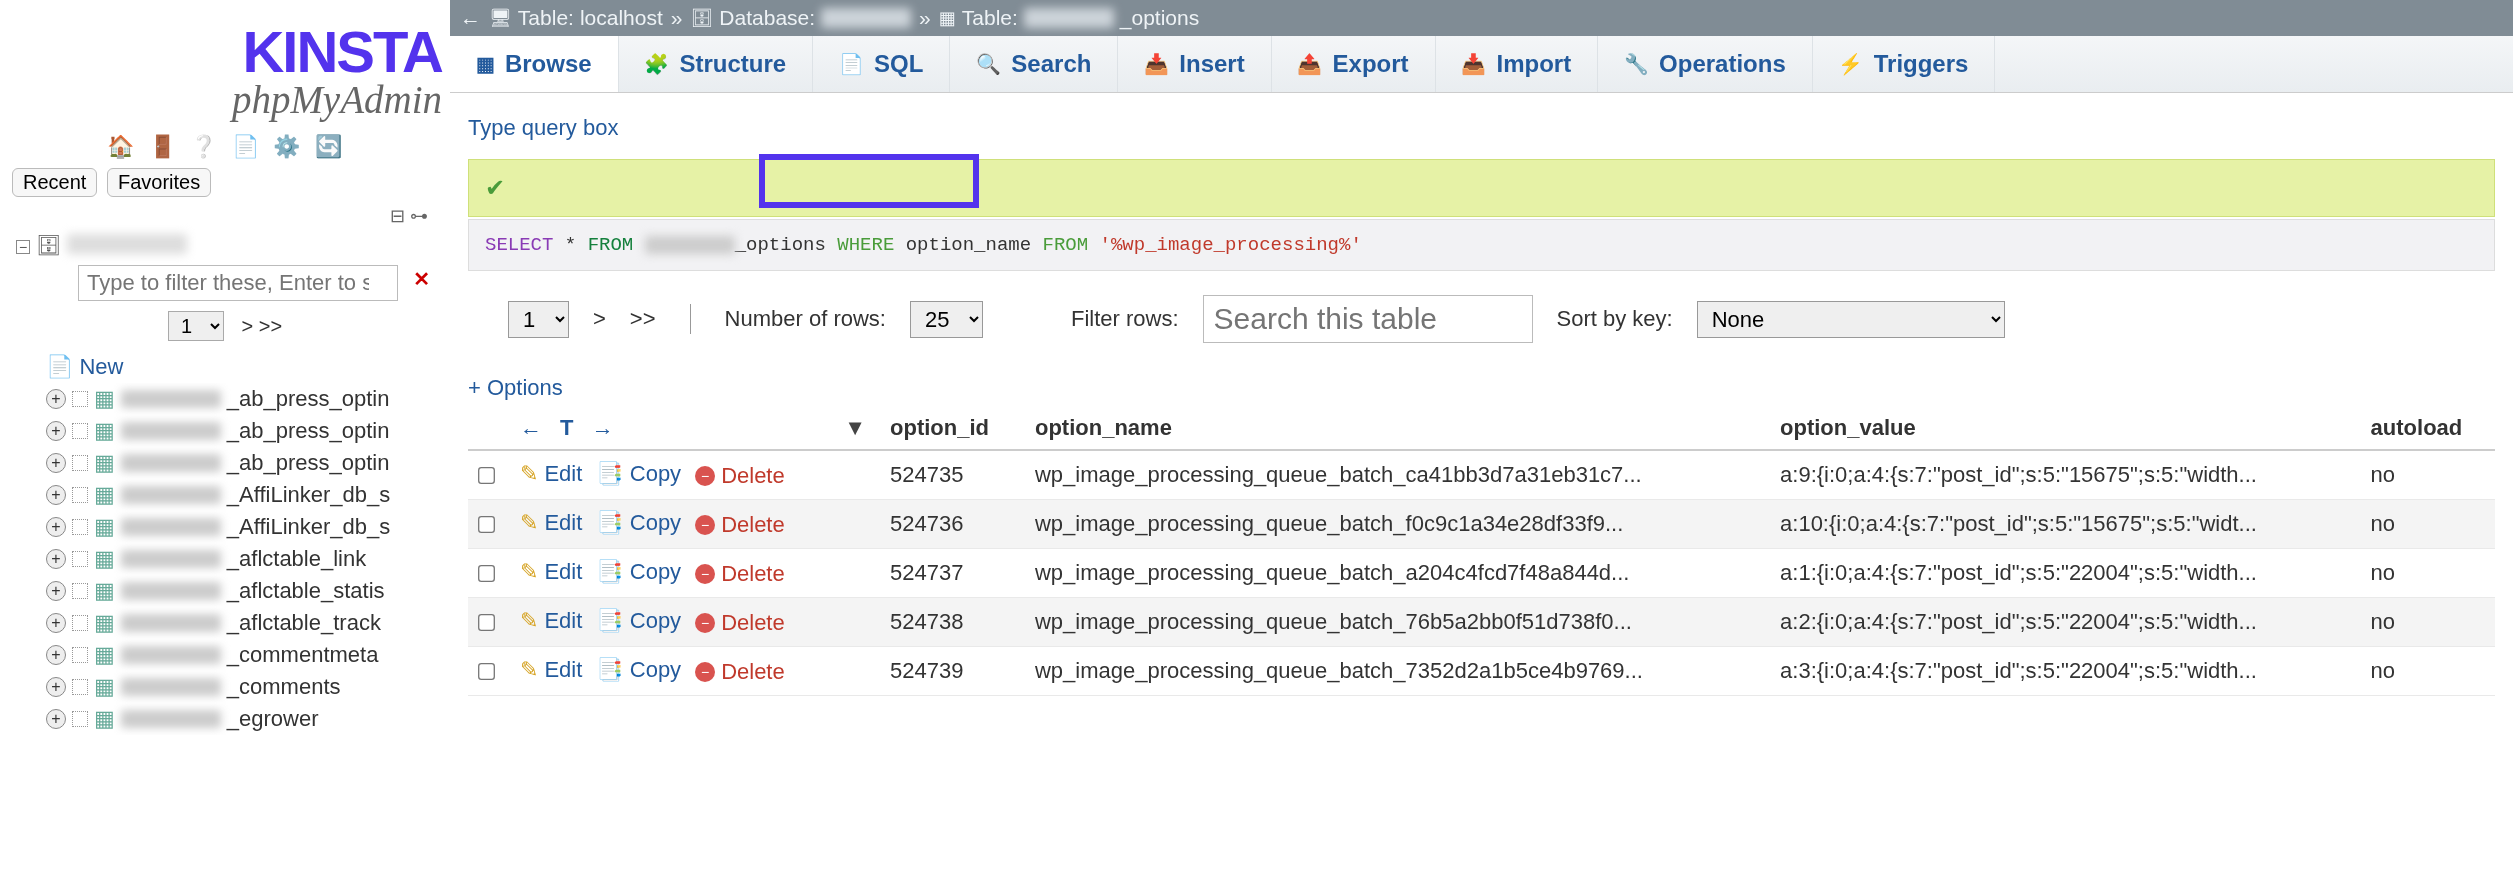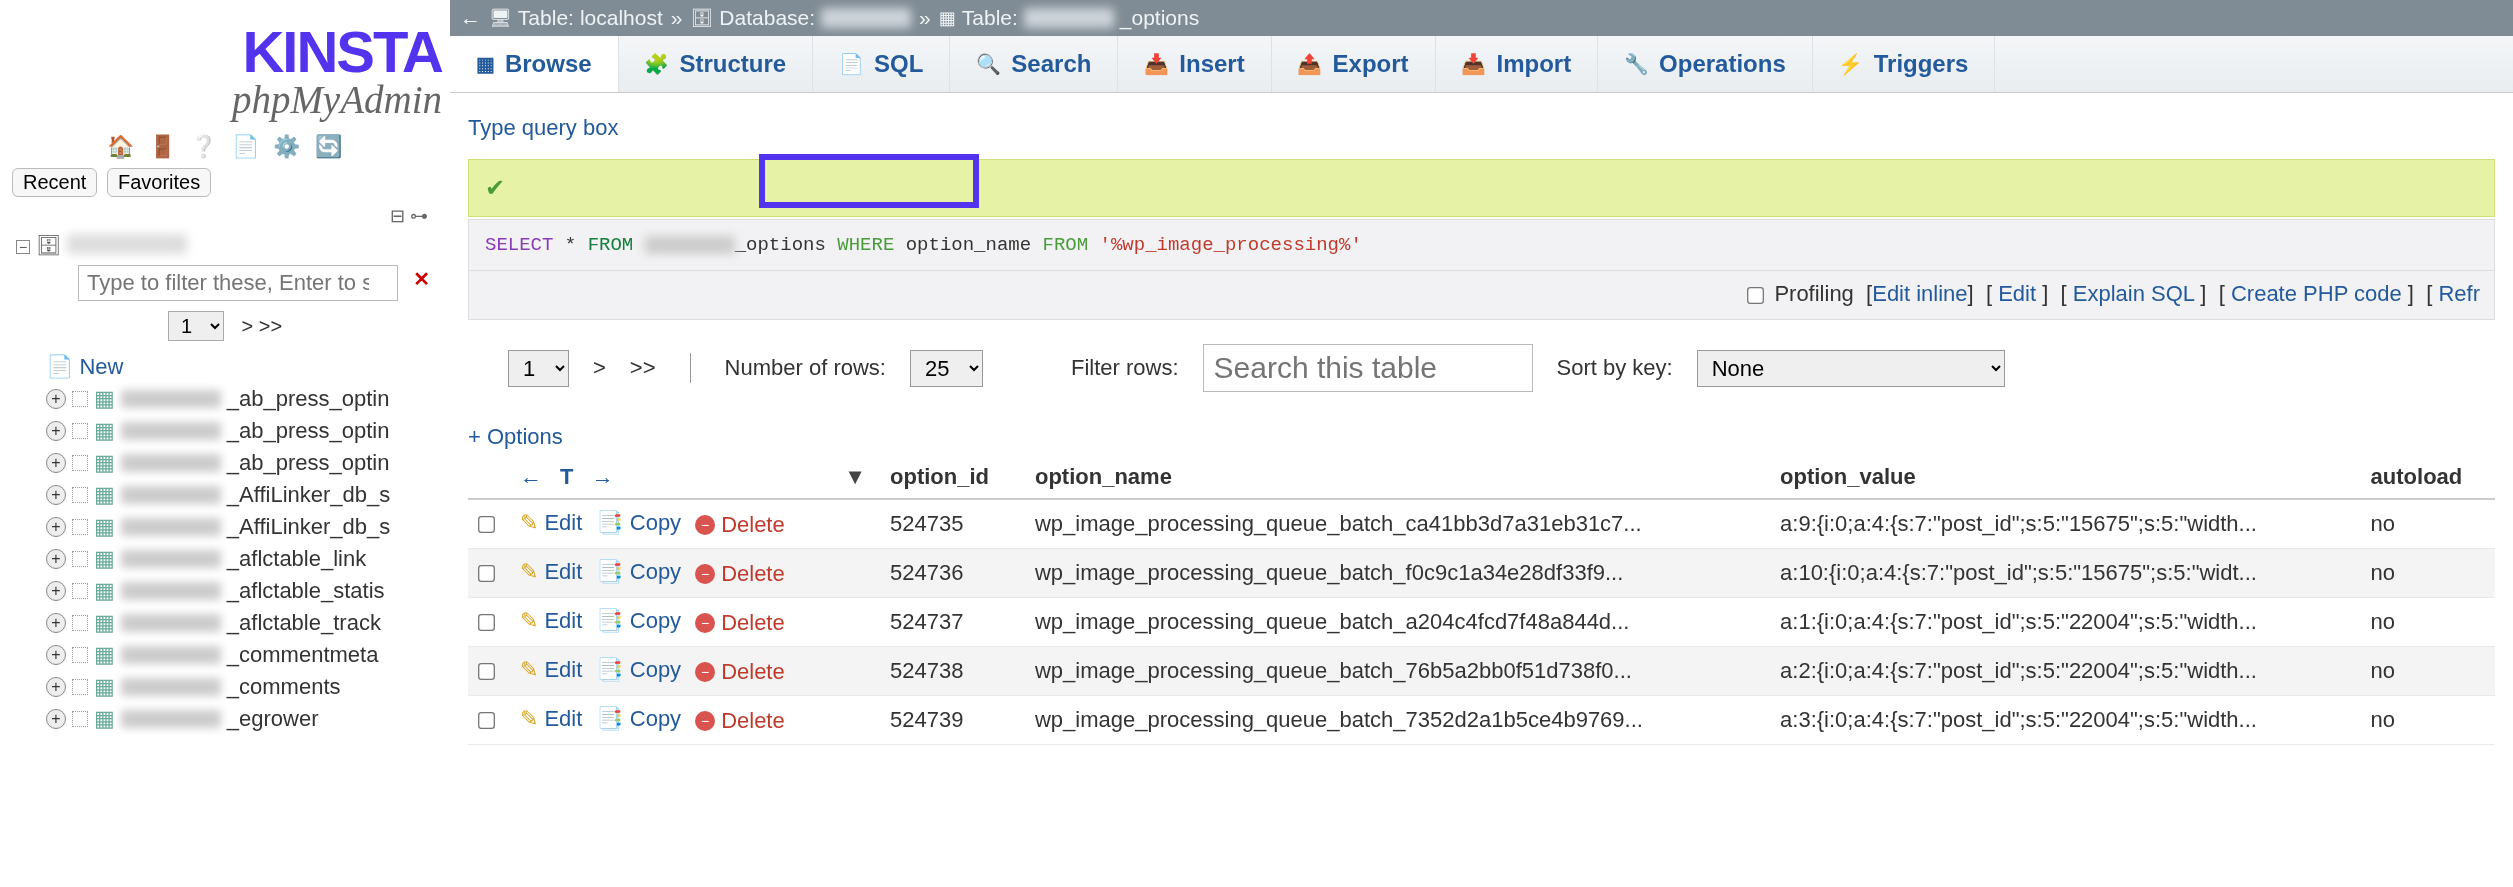--- a/index.html
+++ b/index.html
@@ -280,29 +280,20 @@
 
       <div class="sqlbox">
         <span class="kw-sel">SELECT</span>
         <span>*</span>
         <span class="kw-from">FROM</span>
         <span class="sql-blur"></span><span>_options</span>
         <span class="kw-where">WHERE</span>
         <span>option_name</span>
         <span class="kw-like">FROM</span>
         <span class="kw-str">'%wp_image_processing%'</span>
-      </div>
-      <div class="sql-actions">
-        <input type="checkbox" style="">
-        <span>Profiling</span>
-        &nbsp;[<span class="linkblue">Edit inline</span>]
-        &nbsp;[ <span class="linkblue">Edit</span> ]
-        &nbsp;[ <span class="linkblue">Explain SQL</span> ]
-        &nbsp;[ <span class="linkblue">Create PHP code</span> ]
-        &nbsp;[ <span class="linkblue">Refr</span>
       </div>
 
       <div class="navrow">
         <select><option>1</option></select>
         <span>&gt;</span>
         <span>&gt;&gt;</span>
         <span class="sep"></span>
         <span>Number of rows:</span>
         <select><option>25</option></select>
         <span style="flex:0 0 40px;"></span>

